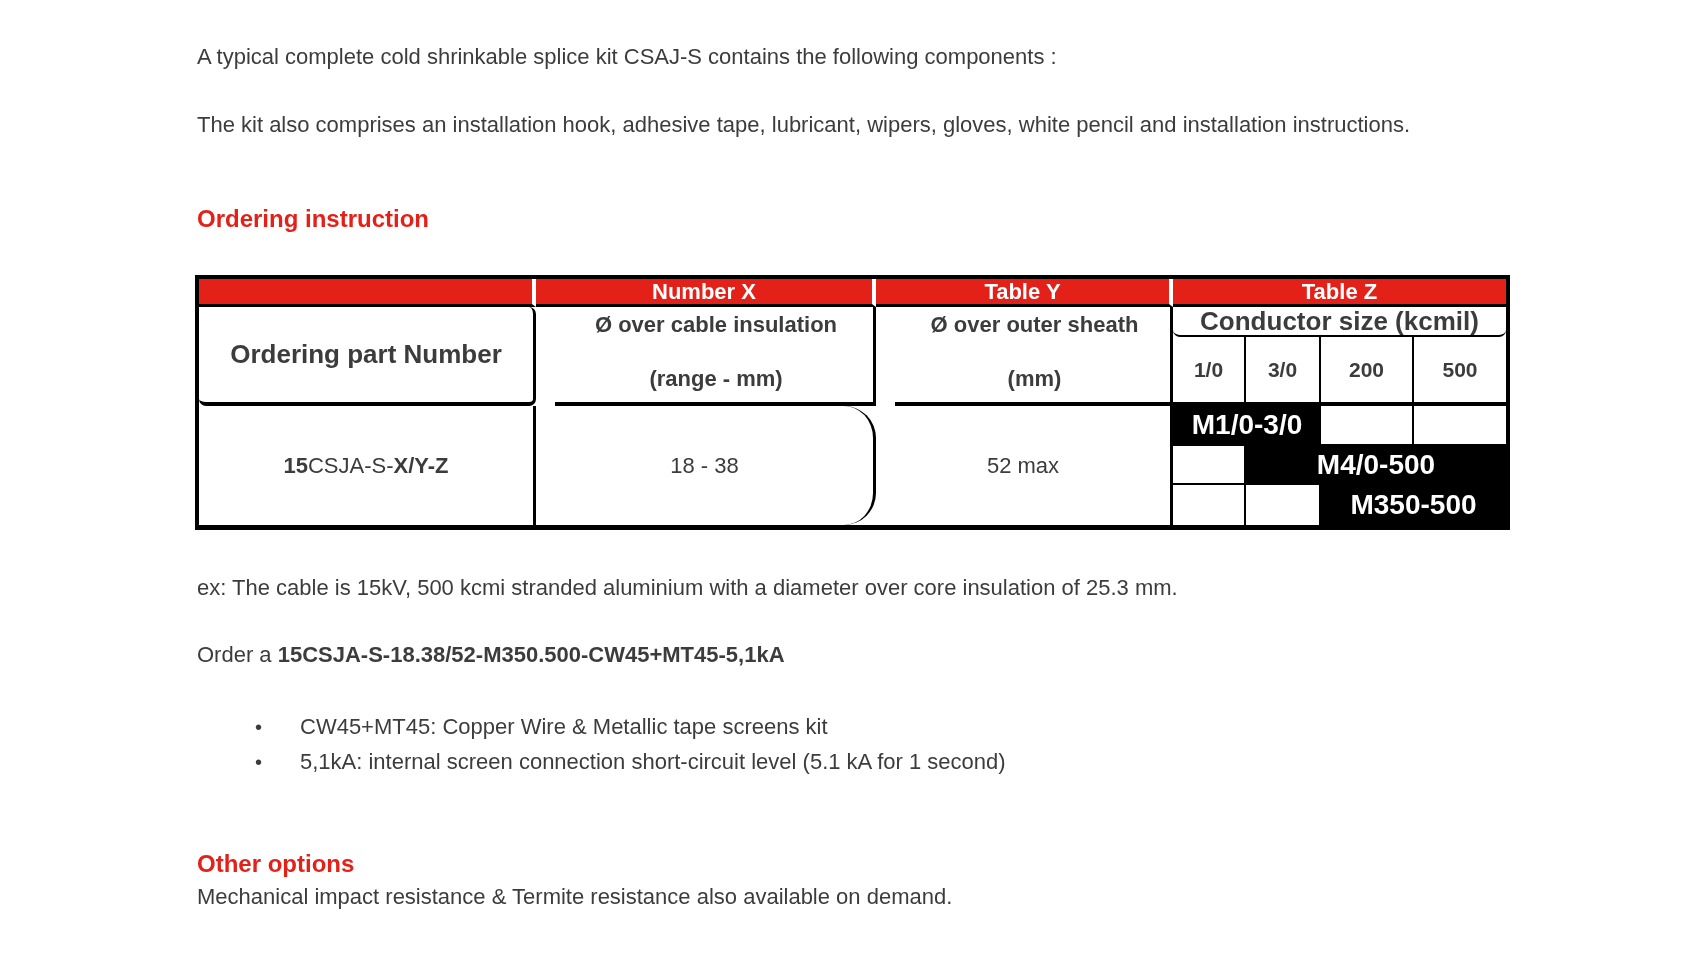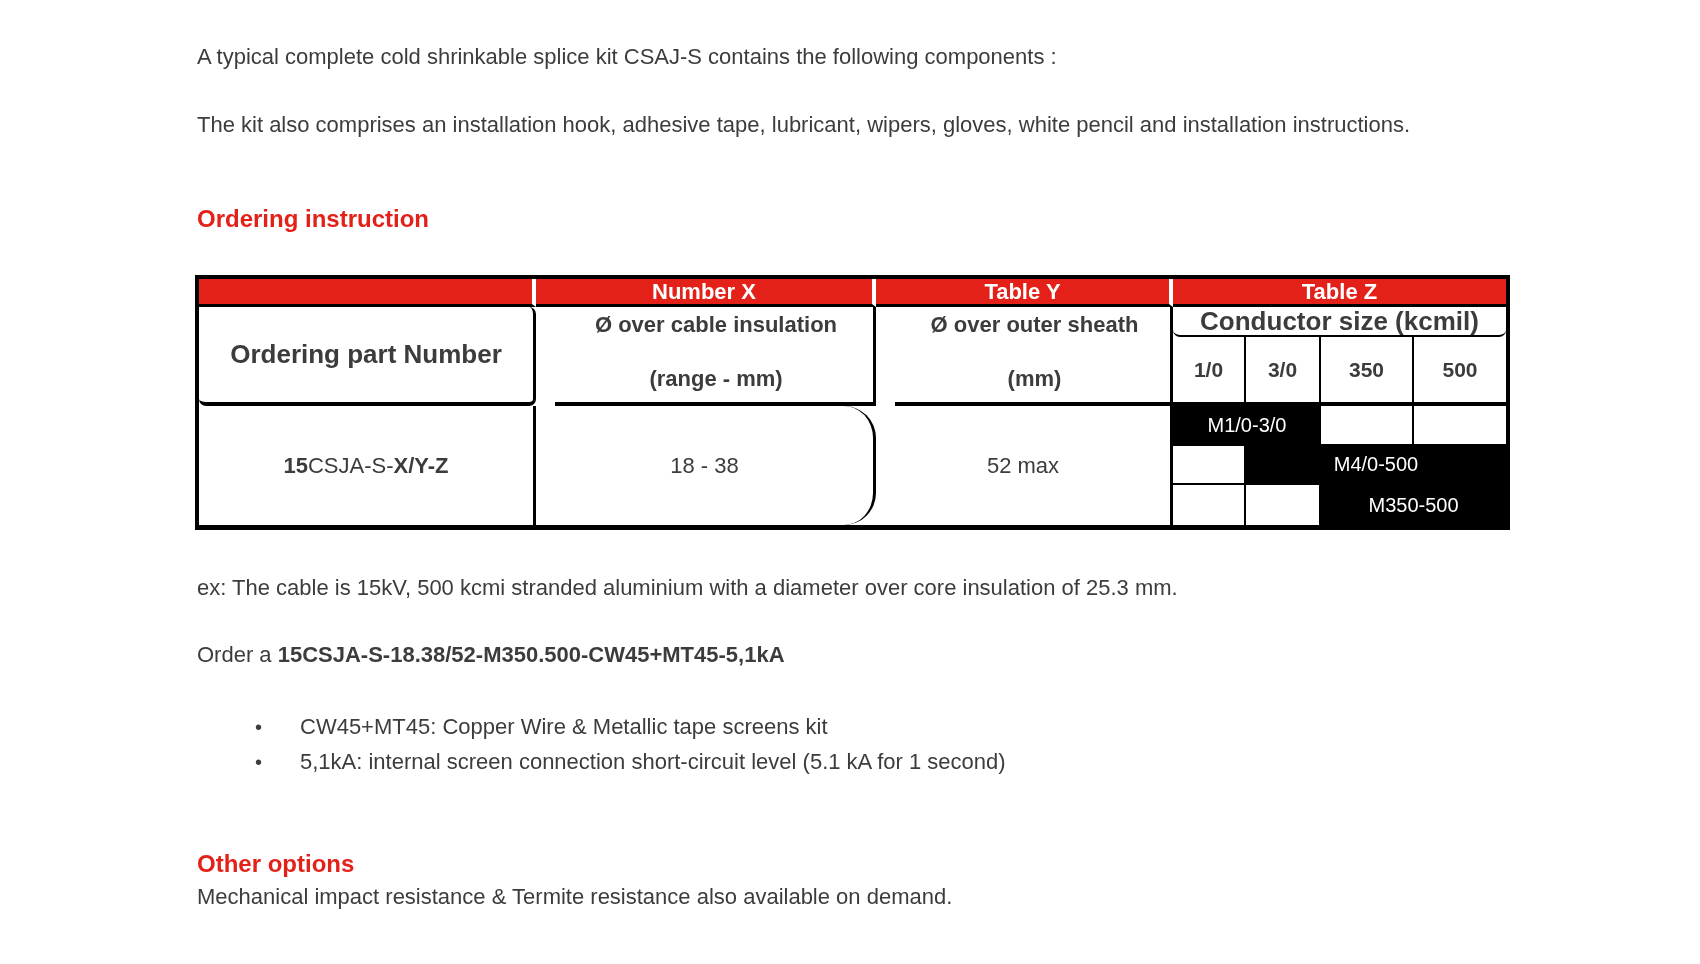--- a/index.html
+++ b/index.html
@@ -54,21 +54,21 @@
   .desc-cell{
     flex-direction:column;justify-content:space-between;
     padding:5px 0 10px 4px;font-weight:bold;font-size:22px;margin-left:19px;
   }
   .kcmil-cell{grid-column:4 / span 4;grid-row:2;border-bottom:2px solid #000;}
   .subcol{font-weight:bold;font-size:21px;}
   .zline{border-right:2px solid #000;}
   .zrowline{border-bottom:2px solid #000;}
   .datacell{font-size:22px;color:var(--body-text);}
   .blackcell{
-    background:var(--cell-black);color:#fff;font-weight:normal;font-size:20px;
+    background:var(--cell-black);color:#fff;font-weight:bold;font-size:28px;
   }
   
   .c1r1{grid-column:1;grid-row:1;}
   .c2r1{grid-column:2;grid-row:1;}
   .c3r1{grid-column:3;grid-row:1;}
   .c4r1{grid-column:4 / span 4;grid-row:1;}
   .c1r23{grid-column:1;grid-row:2 / span 2;}
   .c2r23{grid-column:2;grid-row:2 / span 2;}
   .c3r23{grid-column:3;grid-row:2 / span 2;}
   .z1h{grid-column:4;grid-row:3;}
@@ -111,21 +111,21 @@
       <span>(range - mm)</span>
     </div>
     <div class="cell desc-cell vline thickbottom c3r23">
       <span>Ø over outer sheath</span>
       <span>(mm)</span>
     </div>
     <div class="cell hdr-bold kcmil-cell">Conductor size (kcmil)</div>
 
     <div class="cell subcol zline thickbottom z1h">1/0</div>
     <div class="cell subcol zline thickbottom z2h">3/0</div>
-    <div class="cell subcol zline thickbottom z3h">350</div>
+    <div class="cell subcol zline thickbottom z3h">200</div>
     <div class="cell subcol thickbottom z4h">500</div>
 
     <div class="cell datacell vline c1data">
       <span><b>15</b><span>CSJA-S-</span><b>X/Y-Z</b></span>
     </div>
     <div class="cell datacell vline c2data">18 - 38</div>
     <div class="cell datacell vline c3data">52 max</div>
 
     <div class="cell blackcell zrowline zm1">M1/0-3/0</div>
     <div class="cell zline zrowline zw-r4c6"></div>

